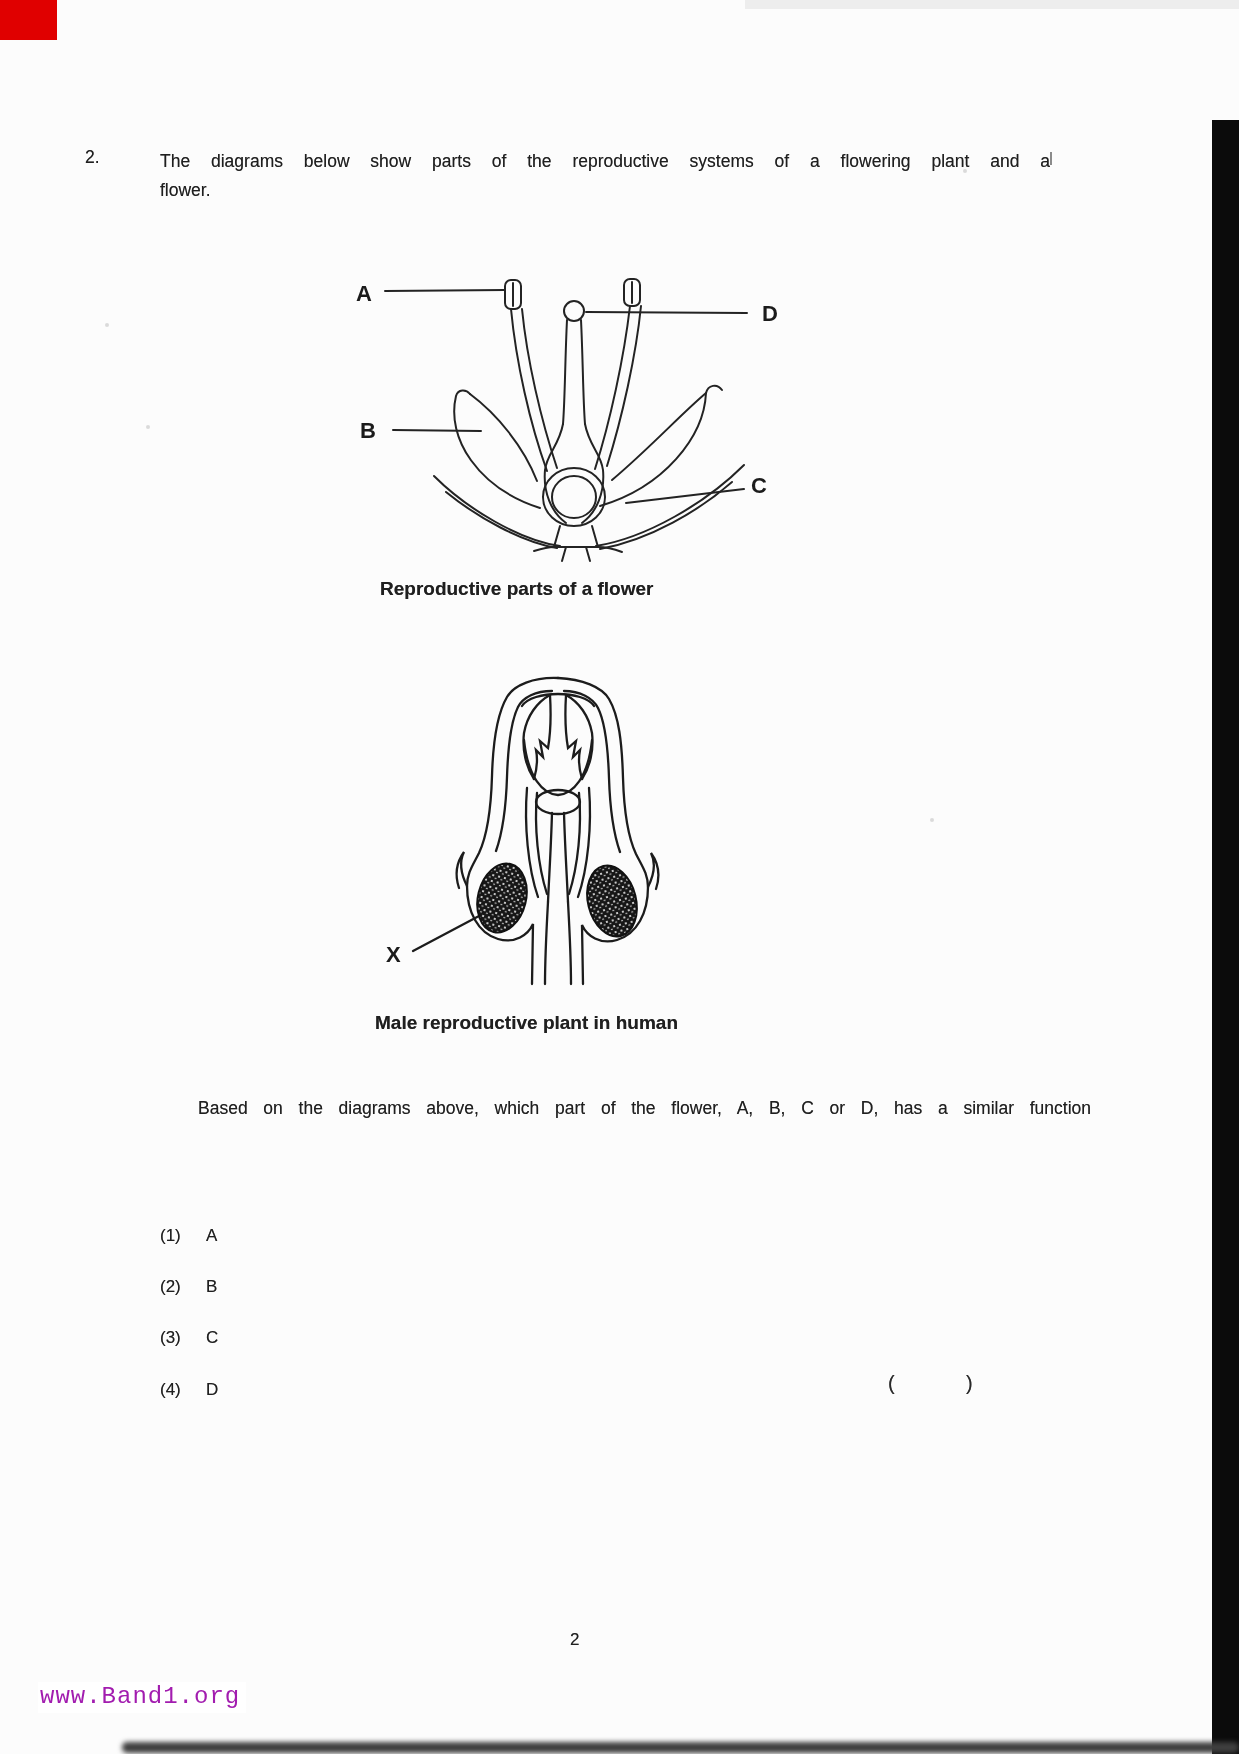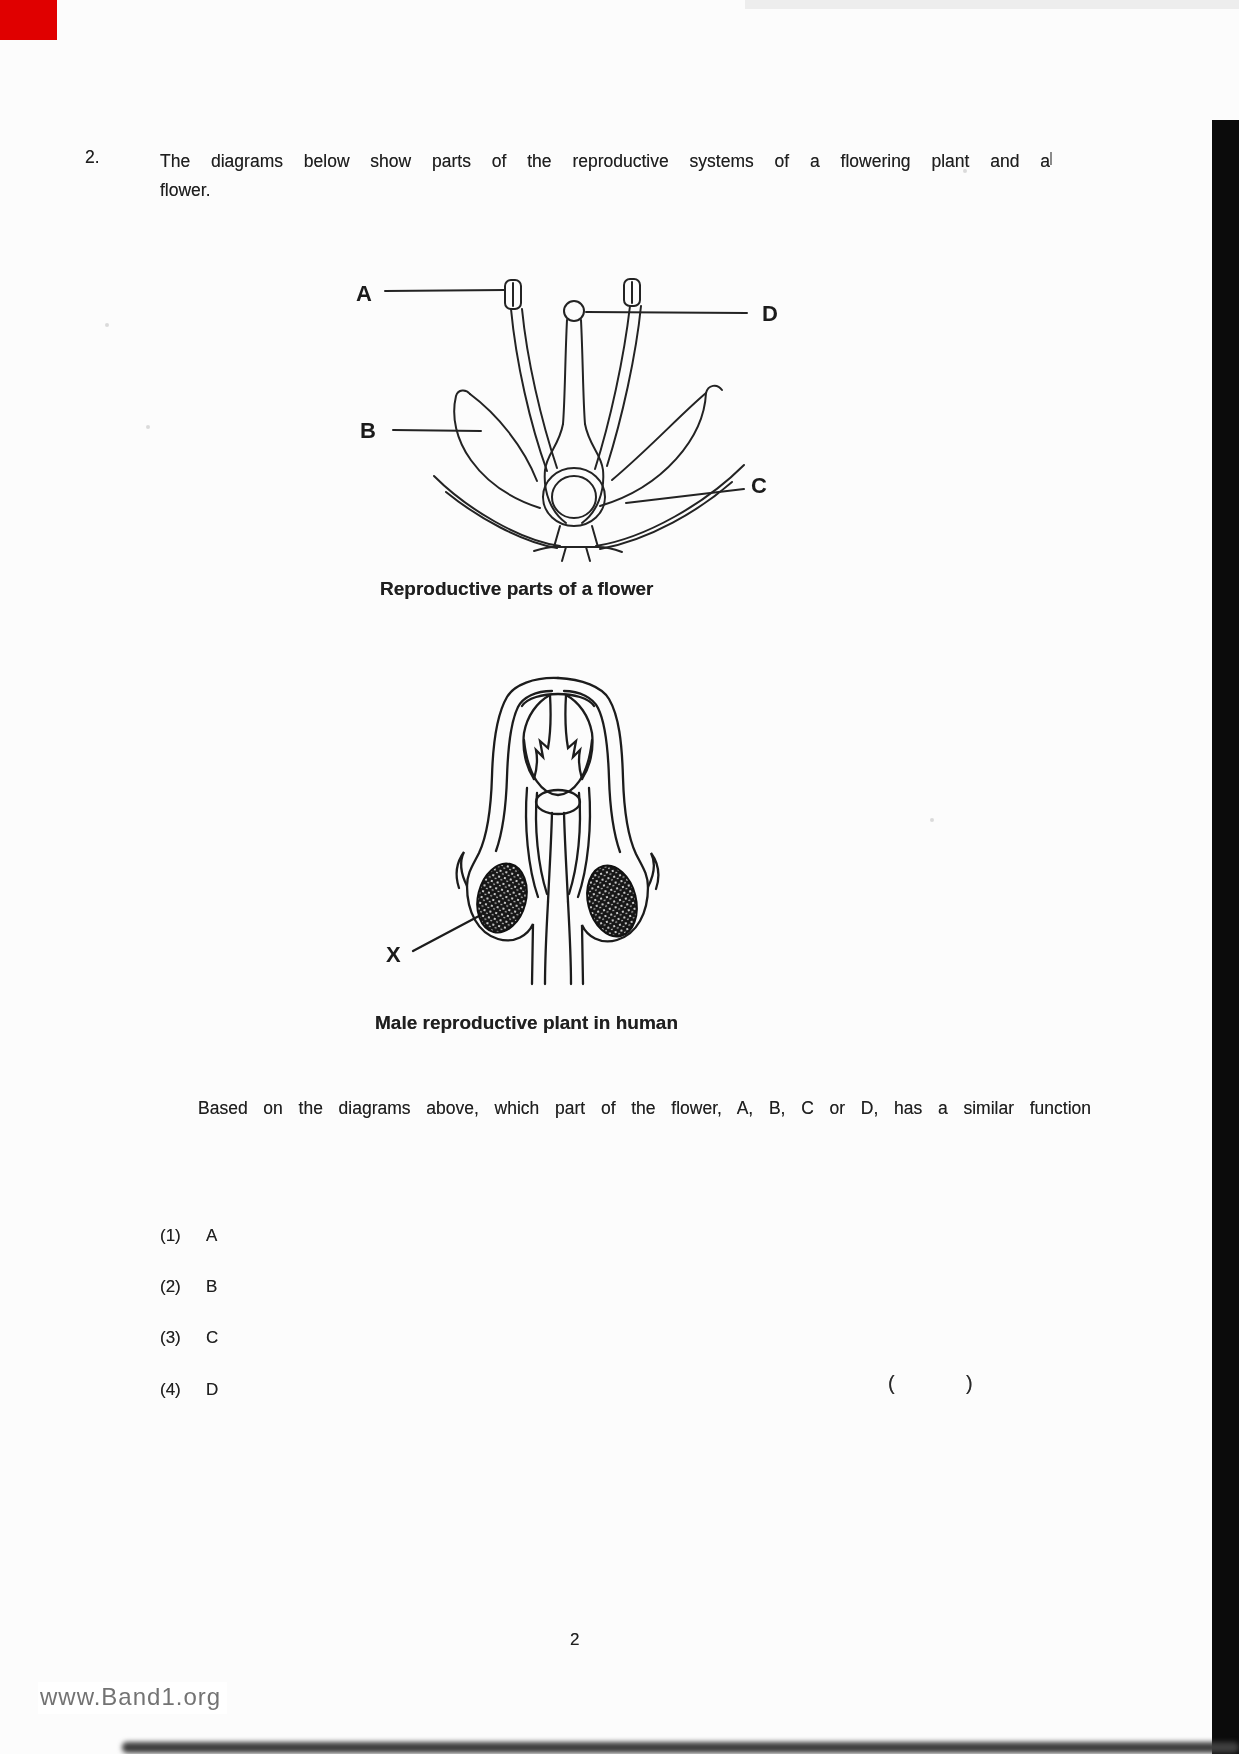--- a/index.html
+++ b/index.html
@@ -14,21 +14,21 @@
   .txt { text-shadow: 0 0 .5px rgba(25,25,25,.55); }
   .qnum { font-size:17.5px; }
   .qtext { width:890px; font-size:17.5px; line-height:29px; }
   .jline { text-align:justify; text-align-last:justify; }
   .caption { font-weight:bold; font-size:19px; text-align:left; text-shadow:0 0 .6px rgba(20,20,20,.6); }
   .optrow { font-size:17px; }
   .optnum { position:absolute; left:0; top:0; }
   .optletter { position:absolute; left:46px; top:0; font-weight:500; }
   .bracket { font-size:20px; color:#2a2a2a; }
   .pageno { font-size:17px; }
-  .watermark { font-family:Liberation Sans, sans-serif; font-size:24px; color:#737373; letter-spacing:1px; background:#ffffff; padding:1px 6px 3px 2px; }
+  .watermark { font-family:Liberation Mono, monospace; font-size:24px; color:#a21caf; letter-spacing:1px; background:#ffffff; padding:1px 6px 3px 2px; }
   .bar-right { left:1212px; top:120px; width:27px; height:1634px; background:#0b0b0b; }
   .bar-bottom { left:122px; top:1742px; width:1117px; height:11px; background:#3f3f3f; filter:blur(2.5px); border-radius:5px; }
   .red-marker { left:0; top:0; width:57px; height:40px; background:#e00000; }
   .top-edge { left:745px; top:0; width:494px; height:9px; background:#ededed; }
   .speck { border-radius:50%; background:#c7c7c7; opacity:.65; }
   svg text { font-family:"Liberation Sans", sans-serif; font-size:22px; font-weight:600; fill:#1b1b1b; }
 </style>
 </head>
 <body>
 

